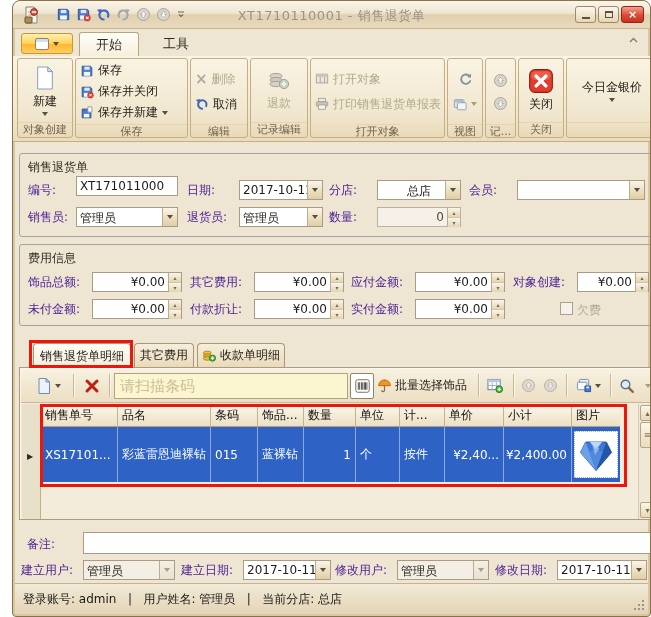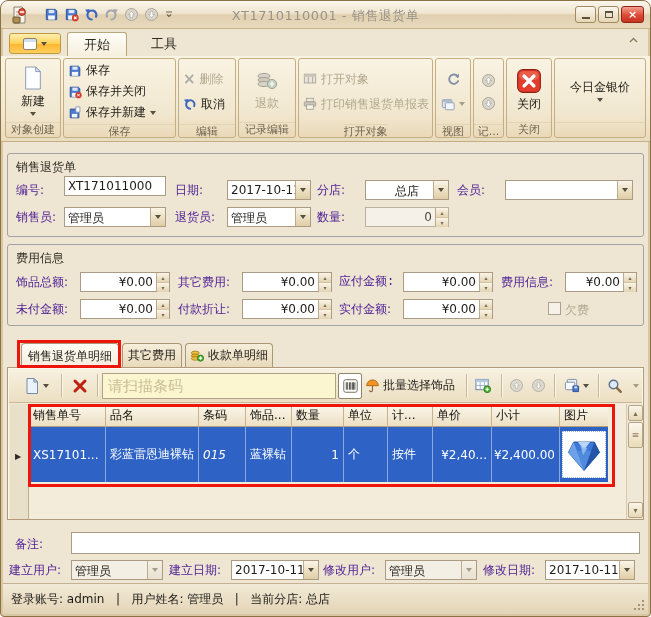--- a/index.html
+++ b/index.html
@@ -1,19 +1,19 @@
 <!DOCTYPE html>
 <html><head>
 <meta charset="utf-8">
 <style>
   html,body{margin:0;padding:0;background:#fff;width:651px;height:617px;
     font-family:"DejaVu Sans","Liberation Sans",sans-serif;-webkit-font-smoothing:antialiased;}
   *{box-sizing:border-box;}
   .win{position:absolute;inset:0;background:#eee6d2;border:1px solid #8a7244;
-    border-radius:8px 8px 4px 4px;box-shadow:inset 0 0 0 2px #d9c7a4;overflow:hidden;}
+    border-radius:8px 8px 4px 4px;box-shadow:inset 0 0 0 2px #d9c7a4;overflow:hidden;margin-left:12px;}
   .abs{position:absolute;}
 
   
   .titlebar{position:absolute;top:0;left:0;right:0;height:28px;
     background:linear-gradient(#fbf6ec 0%,#efe5cf 45%,#e0d0b0 52%,#e9dabd 100%);
     border-bottom:1px solid #c8b48c;border-radius:7px 7px 0 0;}
   .title-text{position:absolute;left:0;right:0;top:6px;text-align:center;
     font-size:13px;color:#9a9387;letter-spacing:.5px;}
   .qat{position:absolute;left:42px;top:5px;display:flex;align-items:center;gap:3px;}
   .qat-btn{width:17px;height:17px;display:flex;align-items:center;justify-content:center;border-radius:3px;}
@@ -445,29 +445,29 @@
         </span>
     </div>
     <span class="lbl" style="left:170px;top:27px;">其它费用:</span>
     <div class="spin" style="left:234px;top:27px;width:90px;">
       <span class="spin-val">¥0.00</span>
       <span class="spin-btns">
           <span class="spin-b">▴</span>
           <span class="spin-b">▾</span>
         </span>
     </div>
-    <span class="lbl" style="left:331px;top:27px;font-family:Liberation Mono, monospace;">应付金额:</span>
+    <span class="lbl" style="left:331px;top:27px;">应付金额:</span>
     <div class="spin" style="left:395px;top:27px;width:90px;">
       <span class="spin-val">¥0.00</span>
       <span class="spin-btns">
           <span class="spin-b">▴</span>
           <span class="spin-b">▾</span>
         </span>
     </div>
-    <span class="lbl" style="left:493px;top:27px;">费用信息:</span>
+    <span class="lbl" style="left:493px;top:27px;">对象创建:</span>
     <div class="spin" style="left:557px;top:27px;width:72px;">
       <span class="spin-val">¥0.00</span>
       <span class="spin-btns">
           <span class="spin-b">▴</span>
           <span class="spin-b">▾</span>
         </span>
     </div>
 
     <span class="lbl" style="left:8px;top:54px;">未付金额:</span>
     <div class="spin" style="left:72px;top:54px;width:90px;">
@@ -602,21 +602,21 @@
         <div class="hcell" style="width:52px;">数量</div>
         <div class="hcell" style="width:44px;">单位</div>
         <div class="hcell" style="width:45px;">计...</div>
         <div class="hcell" style="width:59px;">单价</div>
         <div class="hcell" style="width:68px;">小计</div>
         <div class="hcell" style="width:48px;border-right:none;">图片</div>
       </div>
       <div class="grow">
         <div class="gcell" style="width:77px;">XS17101...</div>
         <div class="gcell" style="width:93px;">彩蓝雷恩迪裸钻</div>
-        <div class="gcell" style="width:47px;font-style:italic;">015</div>
+        <div class="gcell" style="width:47px;">015</div>
         <div class="gcell" style="width:46px;">蓝裸钻</div>
         <div class="gcell num" style="width:52px;">1</div>
         <div class="gcell" style="width:44px;">个</div>
         <div class="gcell" style="width:45px;">按件</div>
         <div class="gcell num" style="width:59px;">¥2,40...</div>
         <div class="gcell num" style="width:68px;">¥2,400.00</div>
         <div class="gcell" style="width:48px;border-right:none;padding:0;">
           <span class="imgbox">
             <svg width="38" height="38" viewBox="0 0 44 44">
               <polygon points="10,7 34,7 40,19 22,40 4,19" fill="#3c79d6" stroke="#1c4d9e"></polygon>

